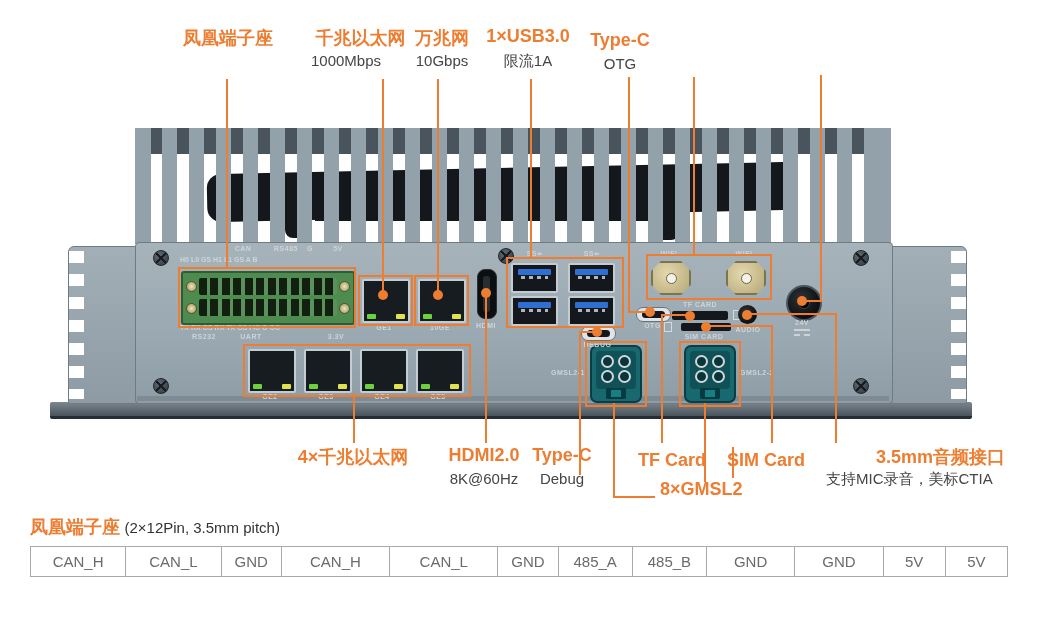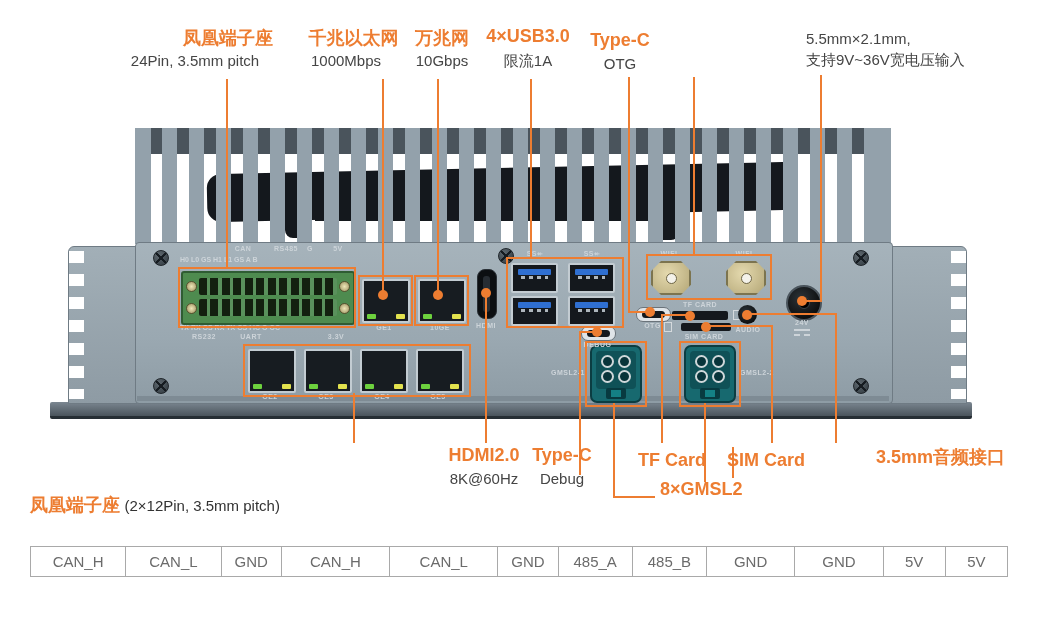--- a/index.html
+++ b/index.html
@@ -301,52 +301,51 @@
   <div class="abs oline" style="left:708px;top:325px;width:65px;height:2px;"></div>
   <div class="abs oline" style="left:771px;top:325px;width:2px;height:118px;"></div>
   <div class="abs odot" style="left:742px;top:310px;"></div>
   <div class="abs oline" style="left:750px;top:313px;width:87px;height:2px;"></div>
   <div class="abs oline" style="left:835px;top:313px;width:2px;height:130px;"></div>
   <div class="abs oline" style="left:613px;top:403px;width:2px;height:95px;"></div>
   <div class="abs oline" style="left:613px;top:496px;width:42px;height:2px;"></div>
   <div class="abs oline" style="left:704px;top:403px;width:2px;height:79px;"></div>
 
   <div class="abs t-orange" style="left:148px;top:26px;width:160px;">凤凰端子座</div>
-  <div class="abs t-sub" style="left:105px;top:52px;width:180px;">24Pin, 3.5mm pitch</div>
-
-  <div class="abs t-orange" style="left:296px;top:26px;width:115px;">千兆以太网</div>
+
+  <div class="abs t-orange" style="left:303px;top:26px;width:115px;">千兆以太网</div>
   <div class="abs t-sub" style="left:300px;top:52px;width:92px;">1000Mbps</div>
 
   <div class="abs t-orange" style="left:405px;top:26px;width:74px;">万兆网</div>
   <div class="abs t-sub" style="left:405px;top:52px;width:74px;">10Gbps</div>
 
-  <div class="abs t-orange" style="left:480px;top:26px;width:96px;">4×USB3.0</div>
+  <div class="abs t-orange" style="left:480px;top:26px;width:96px;">1×USB3.0</div>
   <div class="abs t-sub" style="left:480px;top:52px;width:96px;">限流1A</div>
 
   <div class="abs t-orange" style="left:585px;top:30px;width:70px;">Type-C</div>
   <div class="abs t-sub" style="left:585px;top:55px;width:70px;">OTG</div>
 
 
-  <div class="abs t-sub t-left" style="left:806px;top:30px;width:220px;">5.5mm×2.1mm,</div>
-  <div class="abs t-sub t-left" style="left:806px;top:51px;width:230px;">支持9V~36V宽电压输入</div>
-
+
+  <div class="abs t-orange" style="left:277px;top:445px;width:152px;">4×千兆以太网</div>
 
   <div class="abs t-orange" style="left:428px;top:445px;width:112px;">HDMI2.0</div>
   <div class="abs t-sub" style="left:428px;top:470px;width:112px;">8K@60Hz</div>
 
   <div class="abs t-orange" style="left:518px;top:445px;width:88px;">Type-C</div>
   <div class="abs t-sub" style="left:518px;top:470px;width:88px;">Debug</div>
 
   <div class="abs t-orange" style="left:622px;top:450px;width:100px;">TF Card</div>
   <div class="abs t-orange t-left" style="left:660px;top:479px;width:110px;">8×GMSL2</div>
   <div class="abs t-orange" style="left:716px;top:450px;width:100px;">SIM Card</div>
 
   <div class="abs t-orange t-left" style="left:876px;top:445px;width:210px;">3.5mm音频接口</div>
-
-  <div class="abs" style="left:30px;top:493px;white-space:nowrap;">
+  <div class="abs t-sub t-left" style="left:826px;top:470px;width:214px;">支持MIC录音，美标CTIA</div>
+
+  <div class="abs" style="left:30px;top:515px;white-space:nowrap;">
     <span class="pintitle-cn">凤凰端子座</span>
     <span class="pintitle-note">(2×12Pin, 3.5mm pitch)</span>
   </div>
   <table class="pinout abs" style="left:30px;top:546px;width:978px;">
     <colgroup id="pinout-cols">
         <col style="width: 95px;">
         <col style="width: 95px;">
         <col style="width: 60px;">
         <col style="width: 108px;">
         <col style="width: 108px;">

